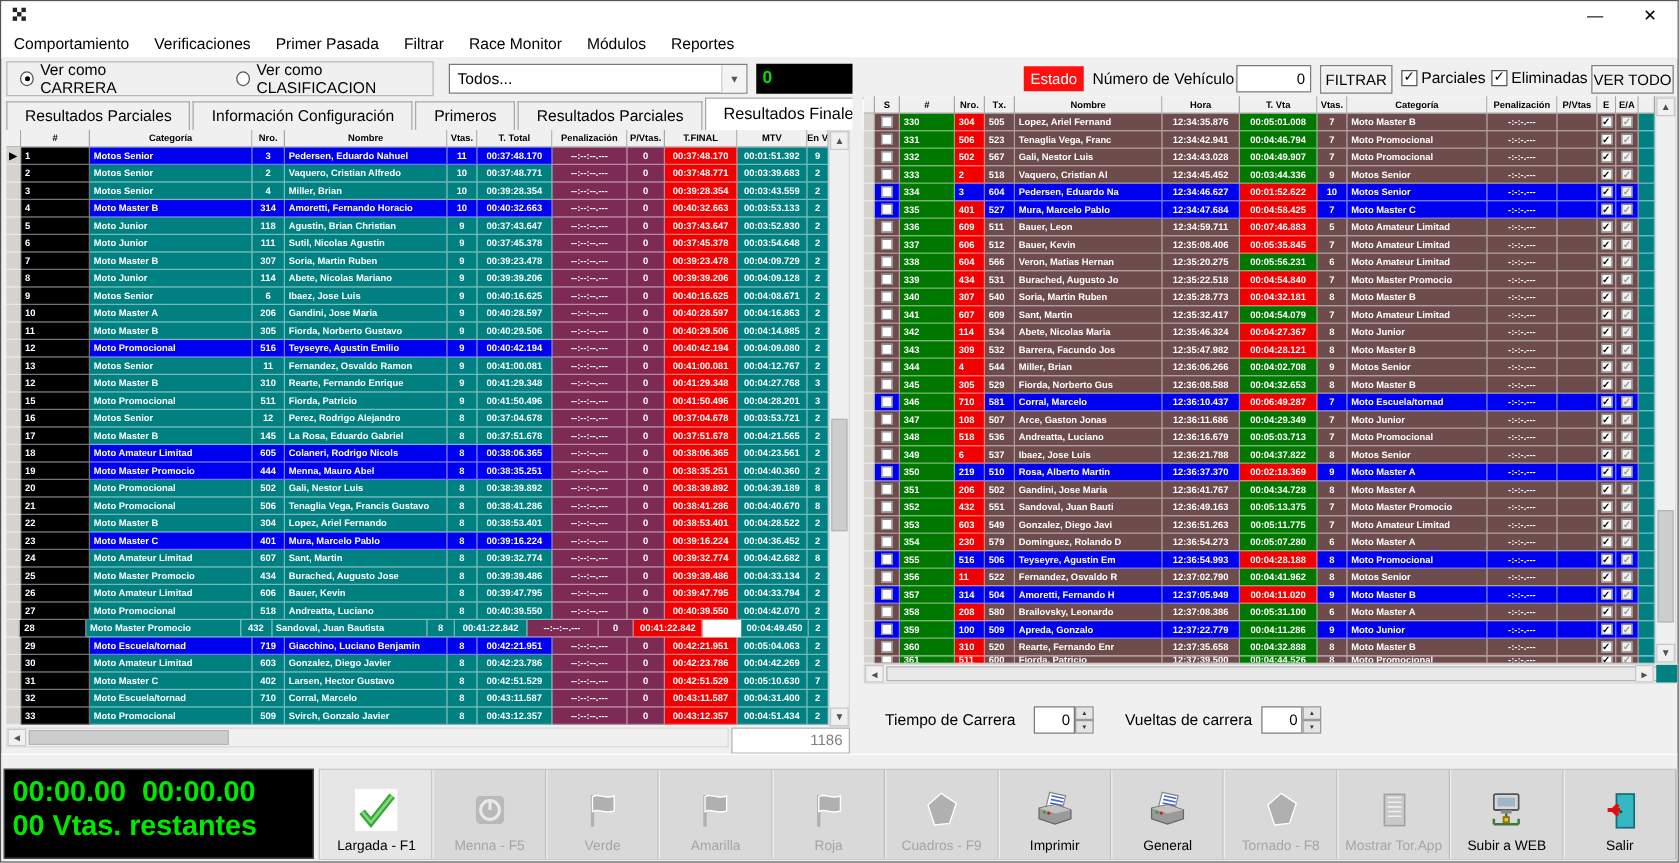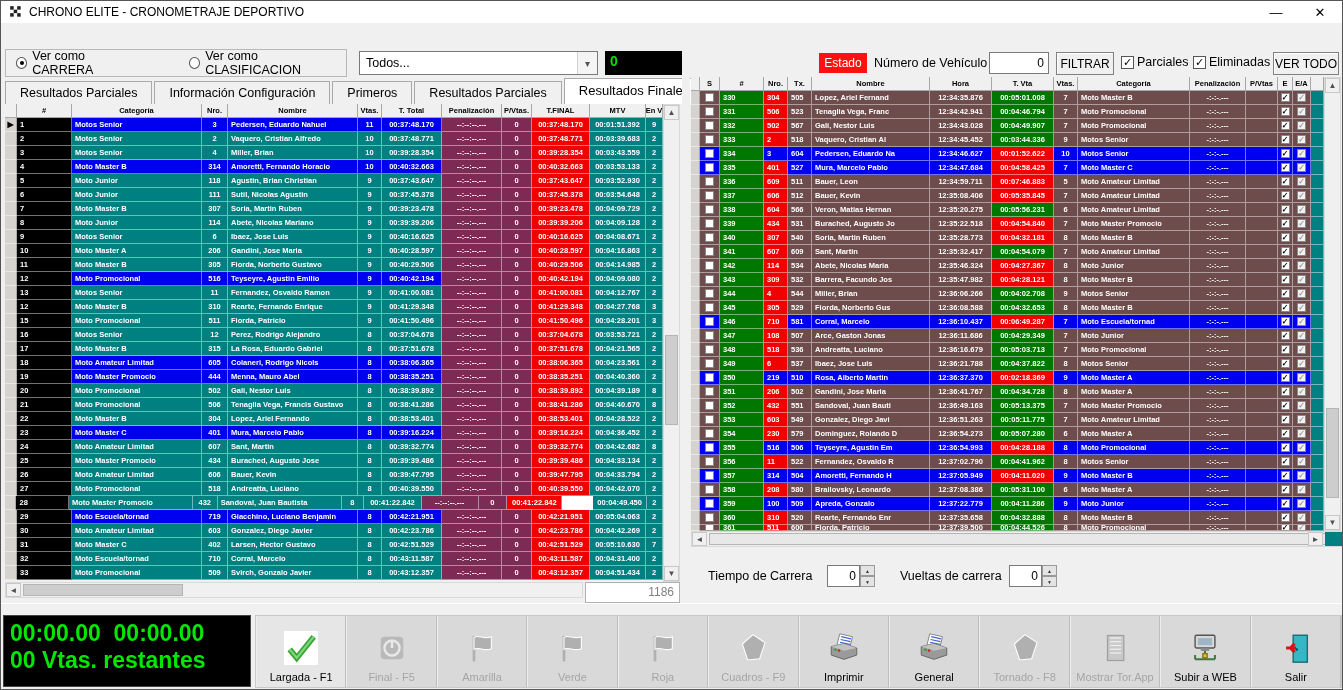--- a/index.html
+++ b/index.html
@@ -82,27 +82,35 @@
 
   <div id="titlebar">
     <svg id="appicon" viewBox="0 0 12 12">
       <rect x="0" y="0" width="12" height="12" fill="#fff"></rect>
       <rect x="1" y="1" width="3" height="3" fill="#222"></rect>
         <rect x="7" y="1" width="3" height="3" fill="#222"></rect>
       <rect x="4" y="4" width="3" height="3" fill="#222"></rect>
         <rect x="1" y="7" width="3" height="3" fill="#222"></rect>
       <rect x="7" y="7" width="3" height="3" fill="#222"></rect>
     </svg>
-    <span id="wtitle">CHRONO ELITE - CRONOMETRAJE DEPORTIVO</span>
     <div id="wctrls">
       <div class="wbtn">—</div>
       <div class="wbtn">✕</div>
     </div>
   </div>
 
+  <div id="menubar">
+      <span class="menu-item">Comportamiento</span>
+      <span class="menu-item">Verificaciones</span>
+      <span class="menu-item">Primer Pasada</span>
+      <span class="menu-item">Filtrar</span>
+      <span class="menu-item">Race Monitor</span>
+      <span class="menu-item">Módulos</span>
+      <span class="menu-item">Reportes</span>
+    </div>
 
   <div id="viewbox">
     <div class="radio">
       <span class="rdot on"></span>
       <span>Ver como CARRERA</span>
     </div>
     <div class="radio" style="margin-left:48px;">
       <span class="rdot"></span>
       <span>Ver como CLASIFICACION</span>
     </div>
@@ -357,21 +365,21 @@
         <div class="tc c-maroon" style="width: 60px;">--:--:--.---</div>
         <div class="tc c-maroon" style="width: 30px;">0</div>
         <div class="tc c-red" style="width: 58px;">00:37:04.678</div>
         <div class="tc c-teal2" style="width: 56px;">00:03:53.721</div>
         <div class="tc c-teal2" style="width: 17px;">2</div>
       </div>
       <div class="trow">
         <div class="tc c-grey" style="width: 12px;"></div>
         <div class="tc c-black al" style="width: 55px;">17</div>
         <div class="tc c-teal al" style="width: 130px;">Moto Master B</div>
-        <div class="tc c-teal" style="width: 26px;">315</div>
+        <div class="tc c-teal" style="width: 26px;">145</div>
         <div class="tc c-teal al" style="width: 130px;">La Rosa, Eduardo Gabriel</div>
         <div class="tc c-teal" style="width: 24px;">8</div>
         <div class="tc c-teal" style="width: 60px;">00:37:51.678</div>
         <div class="tc c-maroon" style="width: 60px;">--:--:--.---</div>
         <div class="tc c-maroon" style="width: 30px;">0</div>
         <div class="tc c-red" style="width: 58px;">00:37:51.678</div>
         <div class="tc c-teal2" style="width: 56px;">00:04:21.565</div>
         <div class="tc c-teal2" style="width: 17px;">2</div>
       </div>
       <div class="trow">
@@ -1433,39 +1441,39 @@
           <div class="lb">Largada - F1</div>
         </div>
         <div class="tbtn dis">
           <div class="ic">
             <svg width="30" height="30" viewBox="0 0 24 24">
               <rect x="3" y="3" width="18" height="18" rx="3" fill="#b9b9b9"></rect>
               <circle cx="12" cy="12" r="6" fill="none" stroke="#e8e8e8" stroke-width="2"></circle>
               <line x1="12" y1="6" x2="12" y2="12" stroke="#e8e8e8" stroke-width="2"></line>
             </svg>
           </div>
-          <div class="lb">Final - F5</div>
+          <div class="lb">Menna - F5</div>
+        </div>
+        <div class="tbtn dis">
+          <div class="ic">
+            <svg width="32" height="32" viewBox="0 0 24 24">
+              <path d="M6 3 v19" stroke="#b0b0b0" stroke-width="2"></path>
+              <path d="M6 4 c4 -2.5 7 2 13 -0.5 l0 9 c-6 2.5 -9 -2 -13 0.5 z" fill="#b0b0b0" stroke="#fff" stroke-width="0.8"></path>
+            </svg>
+          </div>
+          <div class="lb">Verde</div>
         </div>
         <div class="tbtn dis">
           <div class="ic">
             <svg width="32" height="32" viewBox="0 0 24 24">
               <path d="M6 3 v19" stroke="#b0b0b0" stroke-width="2"></path>
               <path d="M6 4 c4 -2.5 7 2 13 -0.5 l0 9 c-6 2.5 -9 -2 -13 0.5 z" fill="#b0b0b0" stroke="#fff" stroke-width="0.8"></path>
             </svg>
           </div>
           <div class="lb">Amarilla</div>
-        </div>
-        <div class="tbtn dis">
-          <div class="ic">
-            <svg width="32" height="32" viewBox="0 0 24 24">
-              <path d="M6 3 v19" stroke="#b0b0b0" stroke-width="2"></path>
-              <path d="M6 4 c4 -2.5 7 2 13 -0.5 l0 9 c-6 2.5 -9 -2 -13 0.5 z" fill="#b0b0b0" stroke="#fff" stroke-width="0.8"></path>
-            </svg>
-          </div>
-          <div class="lb">Verde</div>
         </div>
         <div class="tbtn dis">
           <div class="ic">
             <svg width="32" height="32" viewBox="0 0 24 24">
               <path d="M6 3 v19" stroke="#b0b0b0" stroke-width="2"></path>
               <path d="M6 4 c4 -2.5 7 2 13 -0.5 l0 9 c-6 2.5 -9 -2 -13 0.5 z" fill="#b0b0b0" stroke="#fff" stroke-width="0.8"></path>
             </svg>
           </div>
           <div class="lb">Roja</div>
         </div>

